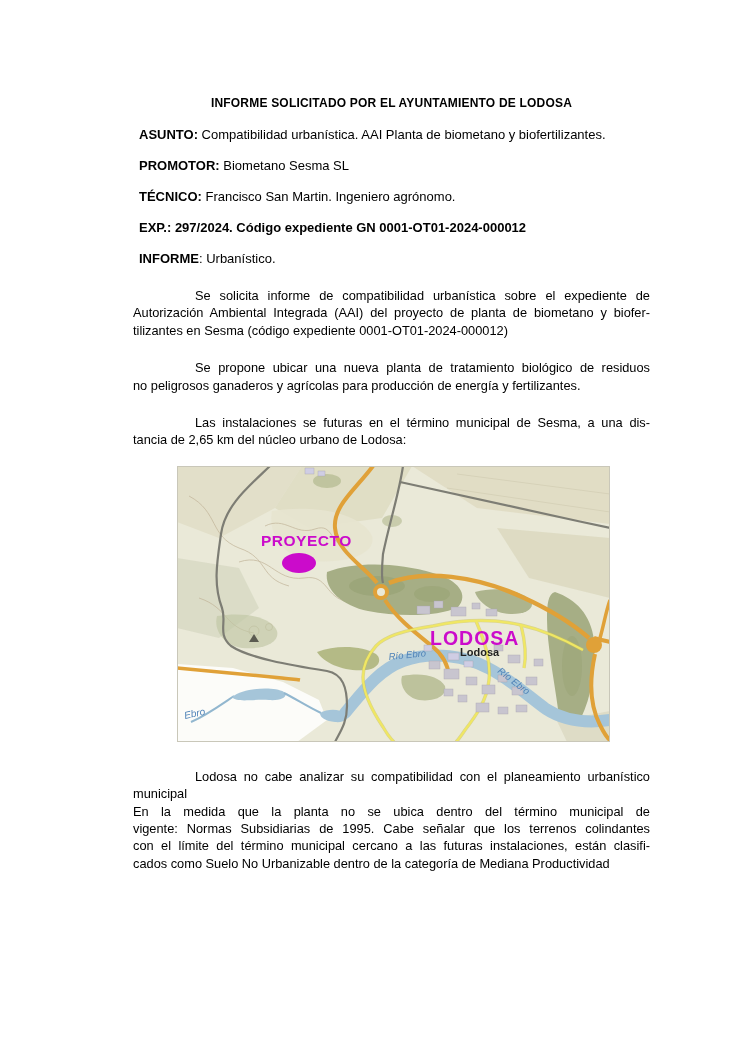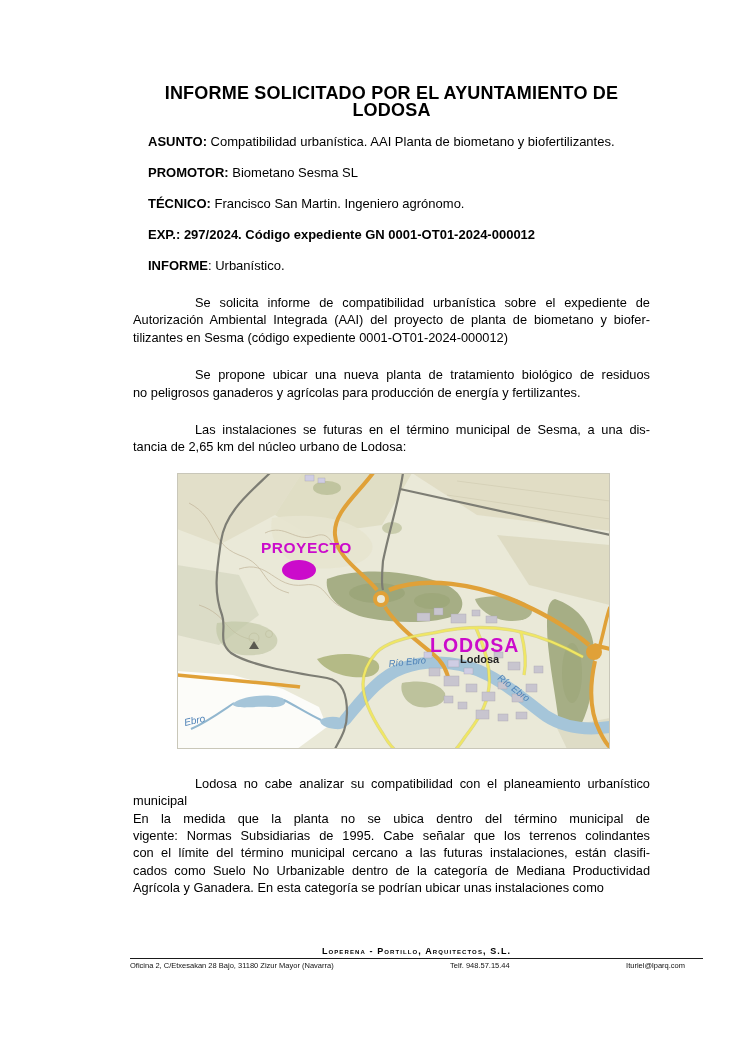--- a/index.html
+++ b/index.html
@@ -2,25 +2,25 @@
 <html><head>
 <meta charset="utf-8">
 <style>
   html,body { margin:0; padding:0; background:#ffffff; }
   .page {
     position:relative; width:744px; height:1052px; background:#ffffff;
     font-family:"Liberation Sans", sans-serif; color:#000; overflow:hidden;
   }
   .content { position:absolute; left:133px; top:0; width:517px; }
   .doc-title {
-    margin:2px; padding-top:83px; font-size:18px; font-weight:bold;
+    margin:12px; padding-top:83px; font-size:12px; font-weight:bold;
     text-align:center; letter-spacing:0.2px; line-height:17px;
   }
   .ref-number { margin-top:21px; font-size:13.5px; font-weight:bold; text-align:right; line-height:17px; }
-  .field { margin:14px 0 0 15px; font-size:13px; line-height:17px; }
+  .field { margin:14px 0 0 6px; font-size:13px; line-height:17px; }
   .para { margin:20px 0 0 0; font-size:12.8px; line-height:17.4px; }
   .para .line { text-align:justify; text-align-last:justify; }
   .para .line:last-child { text-align-last:auto; }
   .para .line:first-child { text-indent:62px; }
   .map-figure { margin:17px 0 0 44px; width:433px; height:276px;border-radius:18px; }
   .para-after-map { margin-top:26px; }
   .footer { position:absolute; left:130px; top:946px; width:573px; }
   .footer-firm {
     text-align:center; font-weight:bold; font-size:9px; letter-spacing:1.1px;
     font-variant:small-caps; line-height:11px;
@@ -179,27 +179,17 @@
         <rect x="0.5" y="0.5" width="432" height="275" fill="none" stroke="#c9c7b9" stroke-width="1"></rect>
       </svg>
     </div>
 
     <div class="para para-after-map">
         <div class="line">Lodosa no cabe analizar su compatibilidad con el planeamiento urbanístico municipal</div>
         <div class="line">En la medida que la planta no se ubica dentro del término municipal de</div>
         <div class="line">vigente: Normas Subsidiarias de 1995. Cabe señalar que los terrenos colindantes</div>
         <div class="line">con el límite del término municipal cercano a las futuras instalaciones, están clasifi-</div>
         <div class="line">cados como Suelo No Urbanizable dentro de la categoría de Mediana Productividad</div>
-        <div class="line">Agrícola y Ganadera. En esta categoría se podrían ubicar unas instalaciones como</div>
       </div>
 
   </div>
 
-  <div class="footer">
-    <div class="footer-firm">Loperena - Portillo, Arquitectos, S.L.</div>
-    <hr class="footer-rule">
-    <div class="footer-row">
-      <span class="footer-address">Oficina 2, C/Etxesakan 28 Bajo, 31180 Zizur Mayor  (Navarra)</span>
-      <span class="footer-phone">Telf. 948.57.15.44</span>
-      <span class="footer-email">Ituriel@lparq.com</span>
-    </div>
-  </div>
 </div>
 
 </body></html>

